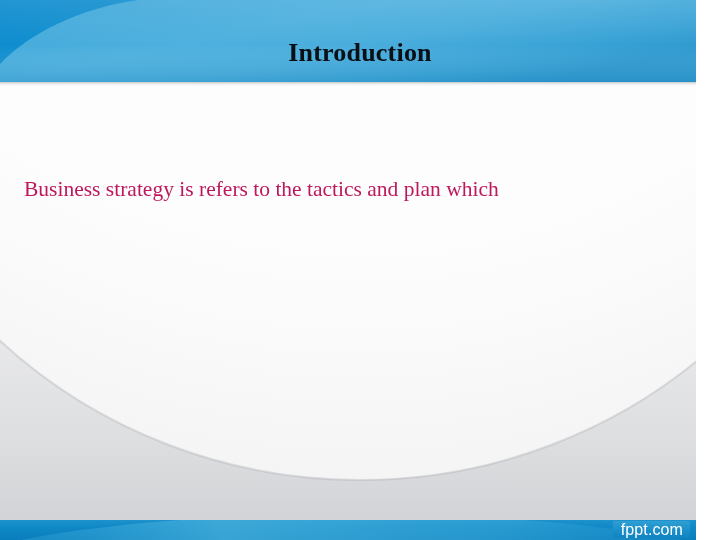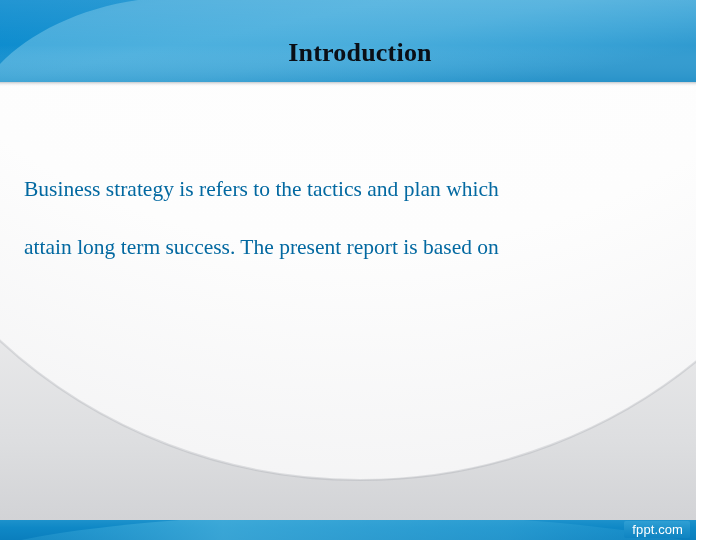--- a/index.html
+++ b/index.html
@@ -68,21 +68,21 @@
   }
 
   
   .body-copy {
     position: absolute;
     top: 160px;
     left: 24px;
     width: 660px;
     font-family: "Liberation Serif", "DejaVu Serif", serif;
     font-size: 21.5px;
-    color: #0369a1;
+    color: #be185d;
     line-height: 58px;
   }
   .body-line {
     display: block;
     white-space: nowrap;
   }
 
   
   .footer-band {
     position: absolute;
@@ -97,21 +97,21 @@
     position: absolute;
     right: 6px;
     top: 521px;
     height: 17px;
     padding: 0 7px 0 8px;
     display: flex;
     align-items: center;
     border-radius: 2px;
     background: linear-gradient(to bottom, #2f9fd4 0%, #1b8fc9 55%, #0f84c2 100%);
     font-family: "Liberation Sans", "DejaVu Sans", sans-serif;
-    font-size: 13px;
+    font-size: 16px;
     font-weight: normal;
     color: #ffffff;
     letter-spacing: 0.1px;
     line-height: 17px;
   }
 </style>
 </head>
 <body>
 
 <div id="slide">
@@ -191,19 +191,18 @@
       <path d="M 0 0 L 138 0 C 80 8 28 34 0 64 Z" fill="url(#cornerGrad)"></path>
       <rect x="0" y="0" width="720" height="82" fill="url(#hdrVert)"></rect>
     </svg>
 
     <div class="slide-title">Introduction</div>
   </div>
   <div class="header-shadow"></div>
 
   <div class="body-copy">
     <span class="body-line">Business strategy is refers to the tactics and plan which</span>
-    <span class="body-line">attain long term success. The present report is based on</span>
   </div>
 
   <div class="footer-band"></div>
   <div class="watermark">fppt.com</div>
 
 </div>
 
 </body></html>

